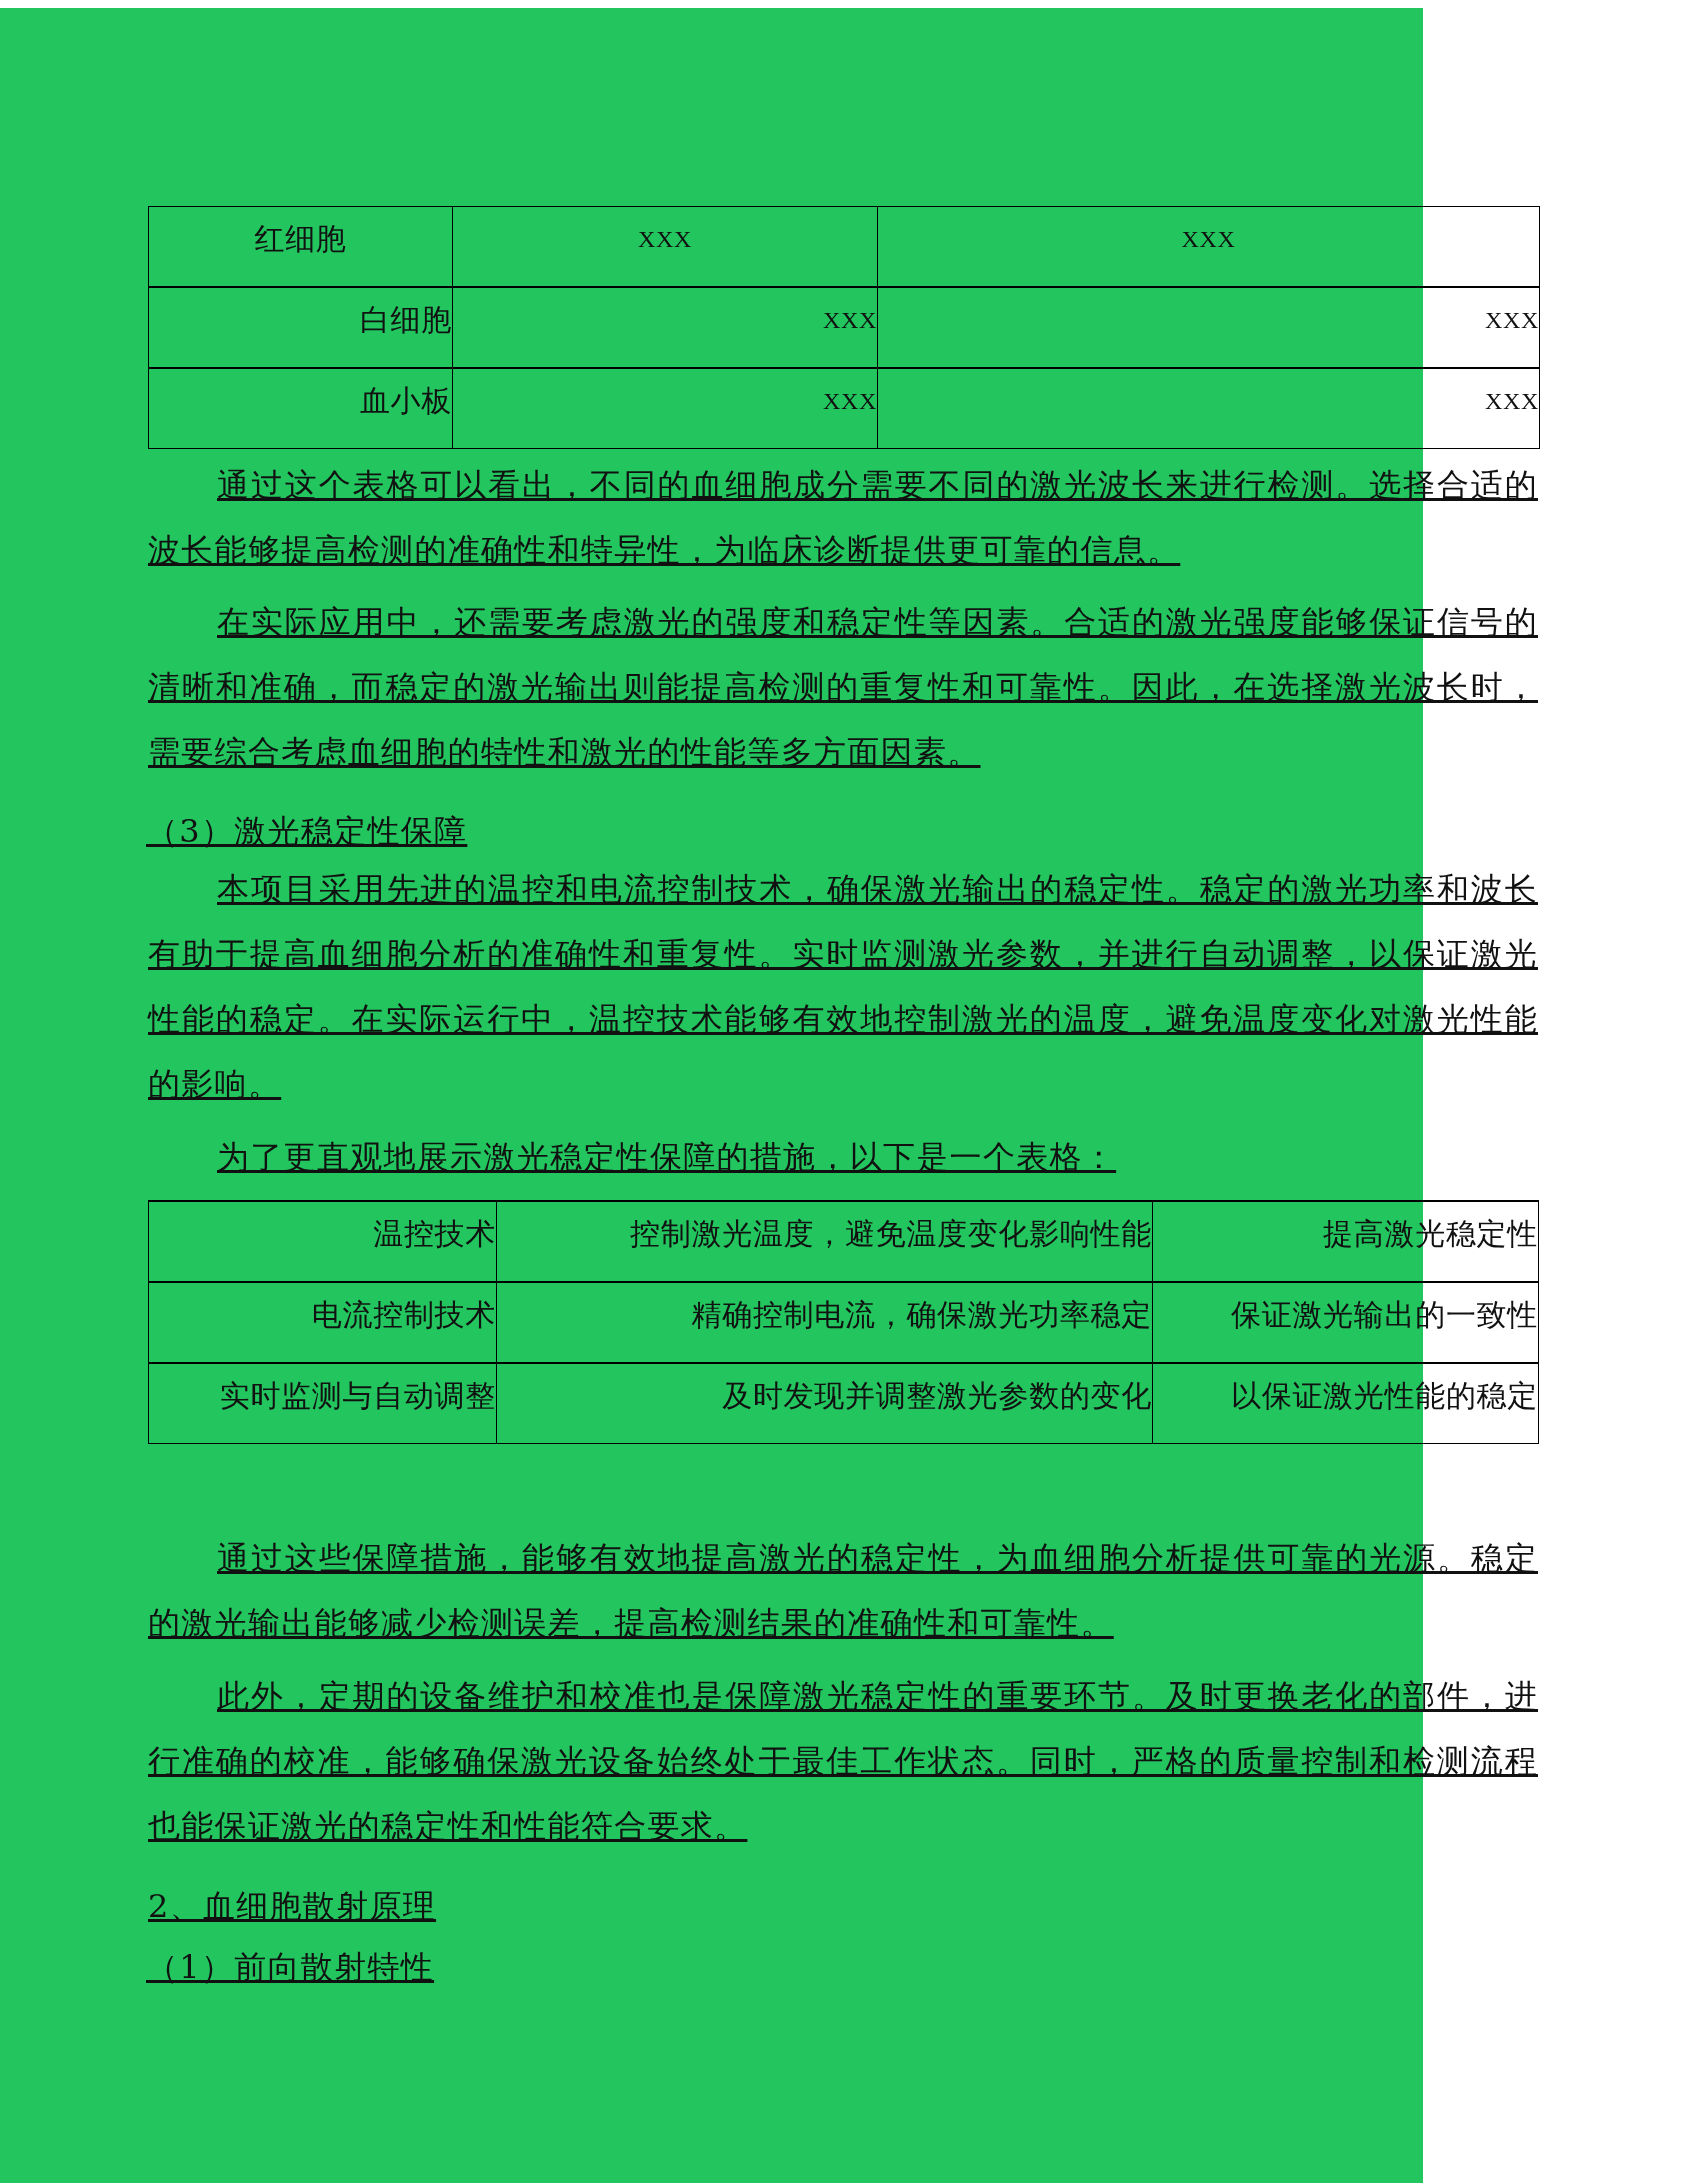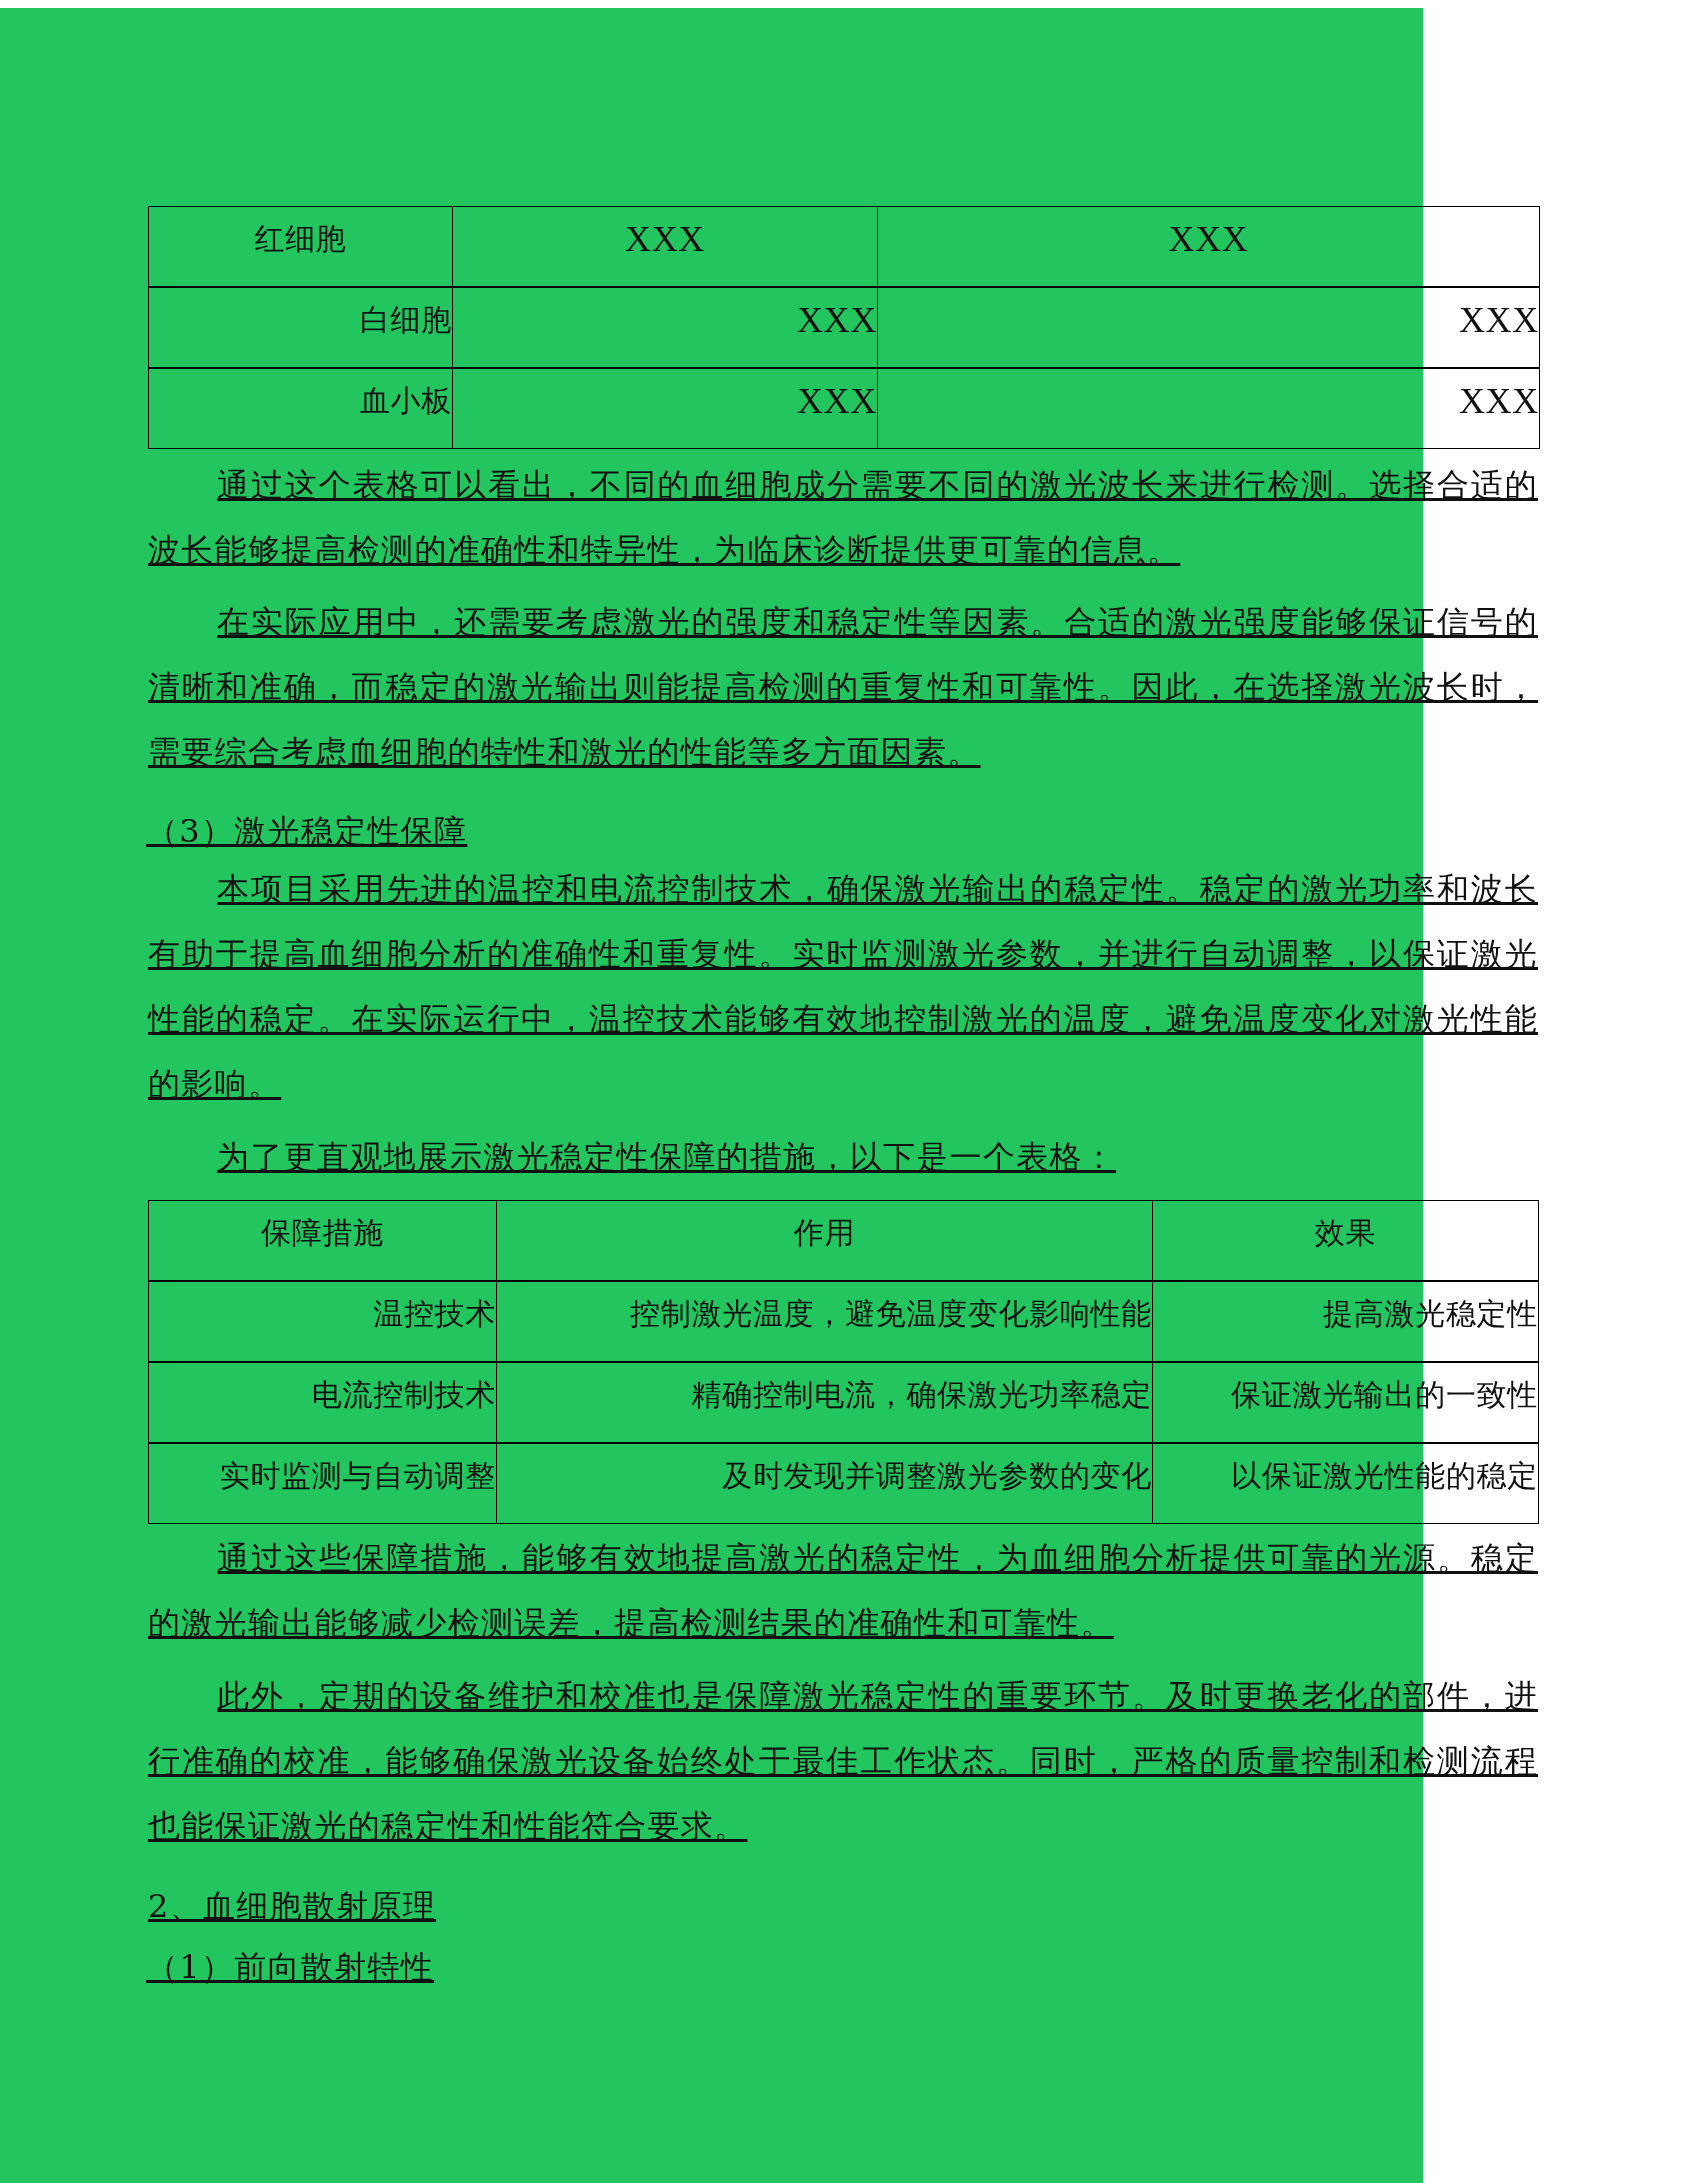--- a/index.html
+++ b/index.html
@@ -25,21 +25,21 @@
     font-size: 30px;
   }
   table.doc-table td {
     border: 1.3px solid #000;
     height: 79px; padding: 0;
     text-align: center; vertical-align: top;
     line-height: 64px;
     letter-spacing: 0.7px;
   }
   table.doc-table tr.hr-thick td { border-top-width: 2px; text-align: right; }
-  .mono-x { font-family: "Liberation Serif", "DejaVu Serif", serif; font-size: 36px; letter-spacing: 0; }
+  .mono-x { font-family: "Liberation Serif", "DejaVu Serif", serif; font-size: 24px; letter-spacing: 0; }
 </style>
 </head>
 <body>
 
 <div class="page">
 
   <table class="doc-table" style="top:198px;">
     <colgroup>
         <col style="width:304px">
         <col style="width:425px">
@@ -74,25 +74,20 @@
 
   <p class="blk indent" style="top:1117px;">为了更直观地展示激光稳定性保障的措施，以下是一个表格：</p>
 
   <table class="doc-table" style="top:1192px;">
     <colgroup>
         <col style="width:348px">
         <col style="width:656px">
         <col style="width:386px">
       </colgroup>
     <tbody>
-      <tr>
-        <td>保障措施</td>
-        <td>作用</td>
-        <td>效果</td>
-      </tr>
       <tr class="hr-thick">
         <td>温控技术</td>
         <td>控制激光温度，避免温度变化影响性能</td>
         <td>提高激光稳定性</td>
       </tr>
       <tr class="hr-thick">
         <td>电流控制技术</td>
         <td>精确控制电流，确保激光功率稳定</td>
         <td>保证激光输出的一致性</td>
       </tr>

